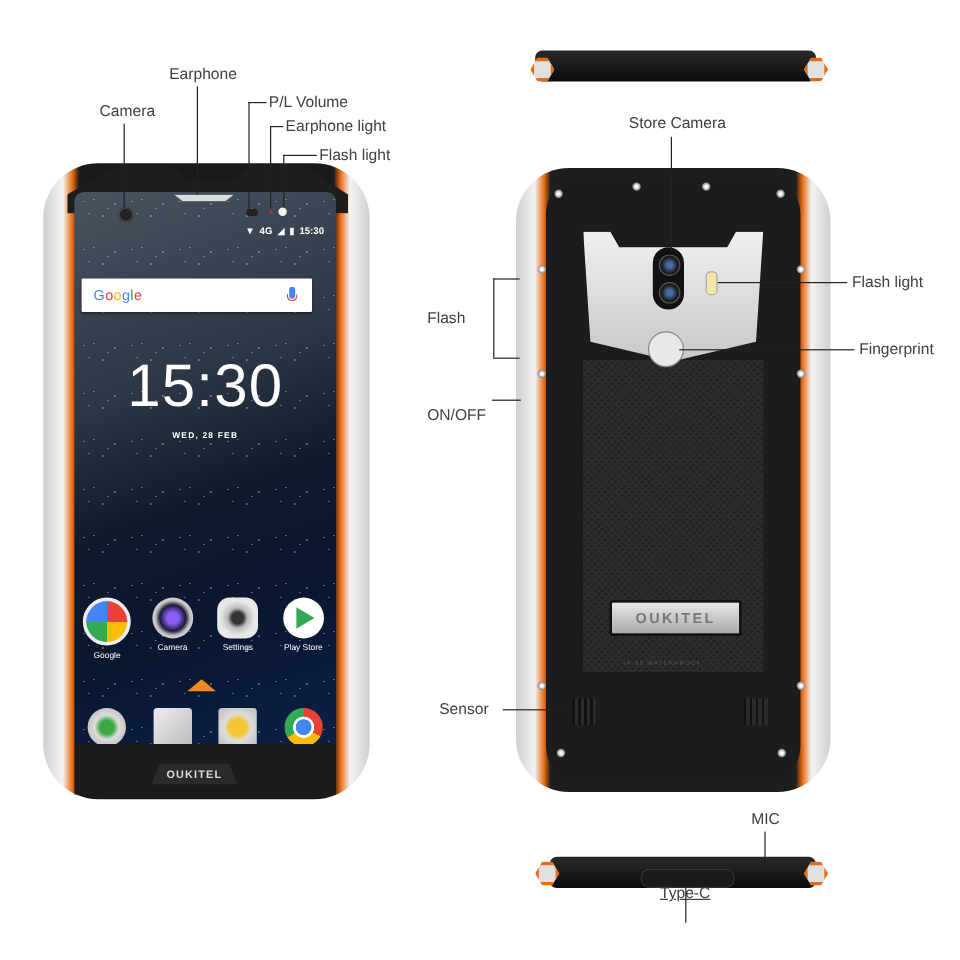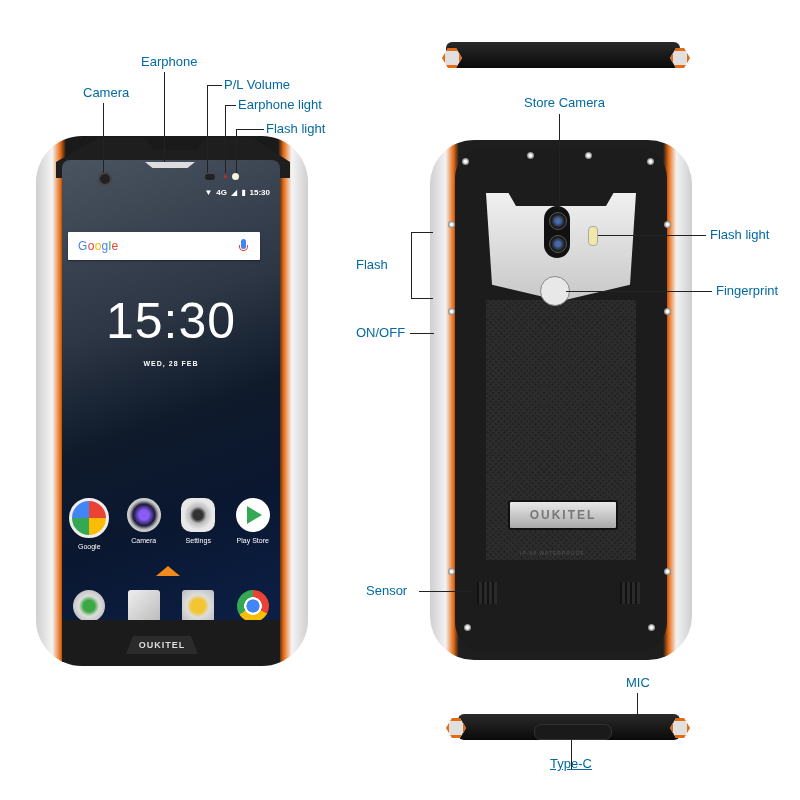--- a/index.html
+++ b/index.html
@@ -1,19 +1,19 @@
 <!DOCTYPE html>
 <html><head>
 <meta charset="utf-8">
 <style>
   html, body { margin: 0; padding: 0; }
   body { width: 800px; height: 800px; background: #ffffff; position: relative; overflow: hidden;
          font-family: "Liberation Sans", "DejaVu Sans", sans-serif; color: #333; }
   .abs { position: absolute; }
-  .label { position: absolute; font-size: 13px; color: #0369a1; white-space: nowrap; }
+  .label { position: absolute; font-size: 13px; color: #404040; white-space: nowrap; }
   .line { position: absolute; background: #222; }
   
   .front-body { left: 36px; top: 136px; width: 272px; height: 530px; border-radius: 46px;
     background: linear-gradient(90deg,#cfcfcf 0%,#f4f4f4 6%,#e66a12 9%,#1a1a1a 11%,#1a1a1a 89%,#e66a12 91%,#f4f4f4 94%,#cfcfcf 100%); }
   .front-top { left: 56px; top: 138px; width: 234px; height: 40px; background: #1e1e1e;
     clip-path: polygon(0 60%,18% 0,38% 0,42% 30%,60% 30%,64% 0,84% 0,100% 60%,100% 100%,0 100%); }
   .screen { left: 62px; top: 160px; width: 218px; height: 460px; border-radius: 8px 8px 0 0;
     background: linear-gradient(160deg,#4a5360 0%,#2c3644 35%,#0f1a2b 55%,#0a1730 75%,#0b1f46 100%); overflow: hidden; }
   .screen-stars { position:absolute; inset:0;
     background-image: radial-gradient(1px 1px at 20% 20%,#cfe4ff 50%,transparent 51%),
@@ -172,25 +172,25 @@
 <div class="label" style="left:524px; top:95px;">Store Camera</div>
 <div class="line" style="left:559px; top:114px; width:1px; height:96px;"></div>
 <div class="label" style="left:710px; top:227px;">Flash light</div>
 <div class="line" style="left:598px; top:235px; width:108px; height:1px;"></div>
 <div class="label" style="left:716px; top:283px;">Fingerprint</div>
 <div class="line" style="left:566px; top:291px; width:146px; height:1px;"></div>
 <div class="label" style="left:356px; top:257px;">Flash</div>
 <div class="line" style="left:411px; top:232px; width:1px; height:66px;"></div>
 <div class="line" style="left:411px; top:232px; width:22px; height:1px;"></div>
 <div class="line" style="left:411px; top:298px; width:22px; height:1px;"></div>
-<div class="label" style="left:356px; top:325px;">ON/OFF</div>
+<div class="label" style="left:356px; top:338px;">ON/OFF</div>
 <div class="line" style="left:410px; top:333px; width:24px; height:1px;"></div>
 <div class="label" style="left:366px; top:583px;">Sensor</div>
 <div class="line" style="left:419px; top:591px; width:52px; height:1px;"></div>
 
 <div class="edge" style="left:458px; top:714px; width:222px;"></div>
 <div class="edge-cap" style="left:446px; top:718px;"></div>
 <div class="edge-cap" style="left:670px; top:718px;"></div>
 <div class="usb"></div>
 <div class="label" style="left:626px; top:675px;">MIC</div>
 <div class="line" style="left:637px; top:693px; width:1px; height:28px;"></div>
-<div class="label" style="left:550px; top:756px;text-decoration:underline;">Type-C</div>
+<div class="label" style="left:550px; top:736px;text-decoration:underline;">Type-C</div>
 <div class="line" style="left:571px; top:739px; width:1px; height:30px;"></div>
 
 </body></html>

